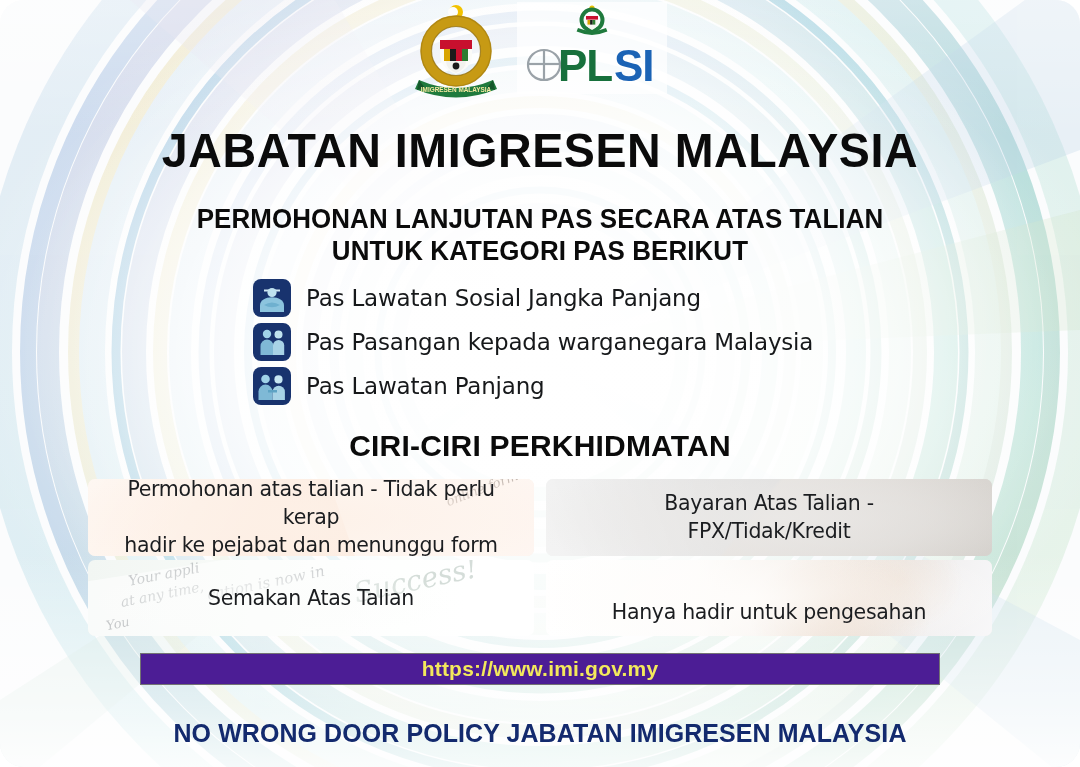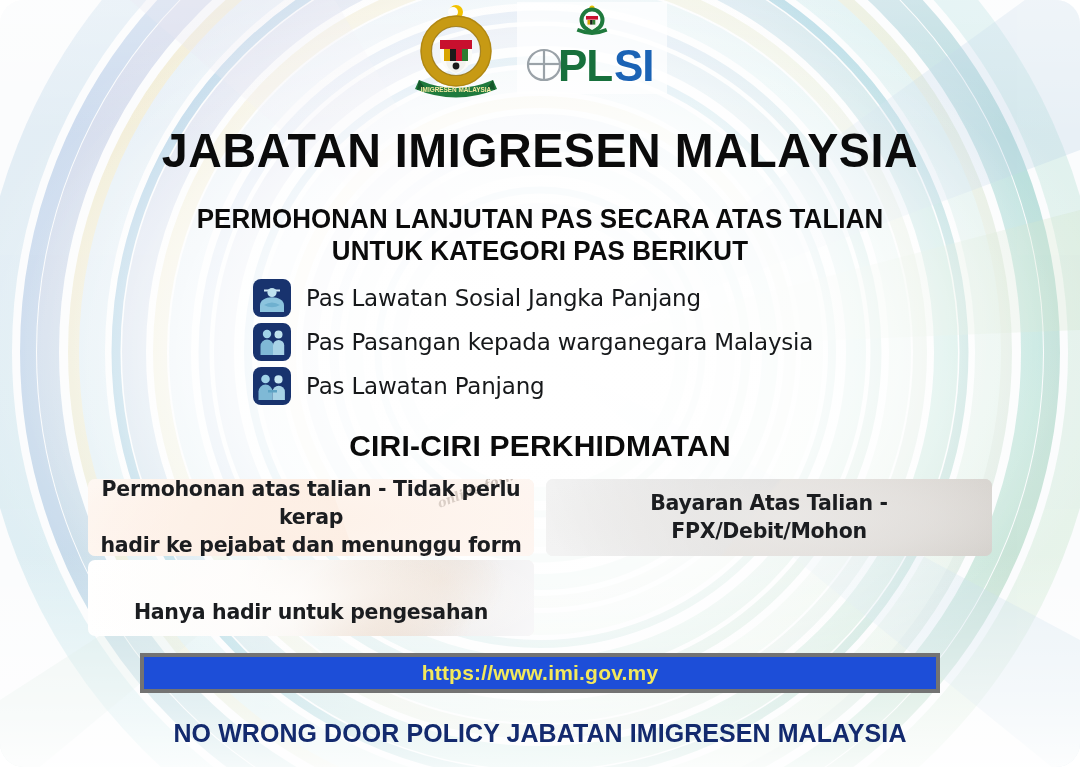--- a/index.html
+++ b/index.html
@@ -154,21 +154,20 @@
   .features {
     position: absolute;
     top: 479px;
     left: 88px;
     width: 904px;
     height: 157px;
     display: grid;
     grid-template-columns: 1fr 1fr;
     grid-template-rows: 1fr 1fr;
     gap: 4px 12px;
-    font-weight: bold;
   }
   .fbox {
     position: relative;
     border-radius: 7px;
     overflow: hidden;
     display: flex;
     align-items: center;
     justify-content: center;
     text-align: center;
   }
@@ -272,23 +271,23 @@
   .fbox-4 .fscrim {
     background: radial-gradient(ellipse 260px 62px at 46% 50%, rgba(255,253,251,0.88) 0%, rgba(255,253,251,0.40) 62%, rgba(255,253,251,0) 100%);
   }
 
   
   .url-banner {
     position: absolute;
     top: 653px;
     left: 140px;
     width: 800px;
-    height: 40px;
-    background: #1d4ed8;
-    border: 4px solid #737373;
+    height: 32px;
+    background: #4c1d95;
+    border: 1px solid #737373;
     display: flex;
     align-items: center;
     justify-content: center;
   }
   .url-text {
     color: #f3e95c;
     font-size: 21px;
     font-weight: 700;
     letter-spacing: 0.2px;
     font-family: "Liberation Sans", sans-serif;
@@ -502,24 +501,37 @@
           <span>hadir ke pejabat dan menunggu form</span>
         </div>
       </div>
 
       <div class="fbox fbox-2">
         <div class="fbg"></div>
         <div class="kb"></div>
         <div class="fscrim"></div>
         <div class="ftext">
           <span>Bayaran Atas Talian -</span><br>
-          <span>FPX/Debit/Mohon</span>
+          <span>FPX/Tidak/Kredit</span>
         </div>
       </div>
 
+      <div class="fbox fbox-3">
+        <div class="fbg"></div>
+        <div class="fpaper"></div>
+        <div class="ghost g1">Your appli</div>
+        <div class="ghost g2">at any time,</div>
+        <div class="ghost g3">cation is now in</div>
+        <div class="ghost g4">You</div>
+        <div class="ghost g5">Success!</div>
+        <div class="fscrim"></div>
+        <div class="ftext">
+          <span>Semakan Atas Talian</span>
+        </div>
+      </div>
 
       <div class="fbox fbox-4">
         <div class="fbg"></div>
         <div class="hands"></div>
         <div class="fscrim"></div>
         <div class="ftext">
           <br>
           <span>Hanya hadir untuk pengesahan</span>
         </div>
       </div>

